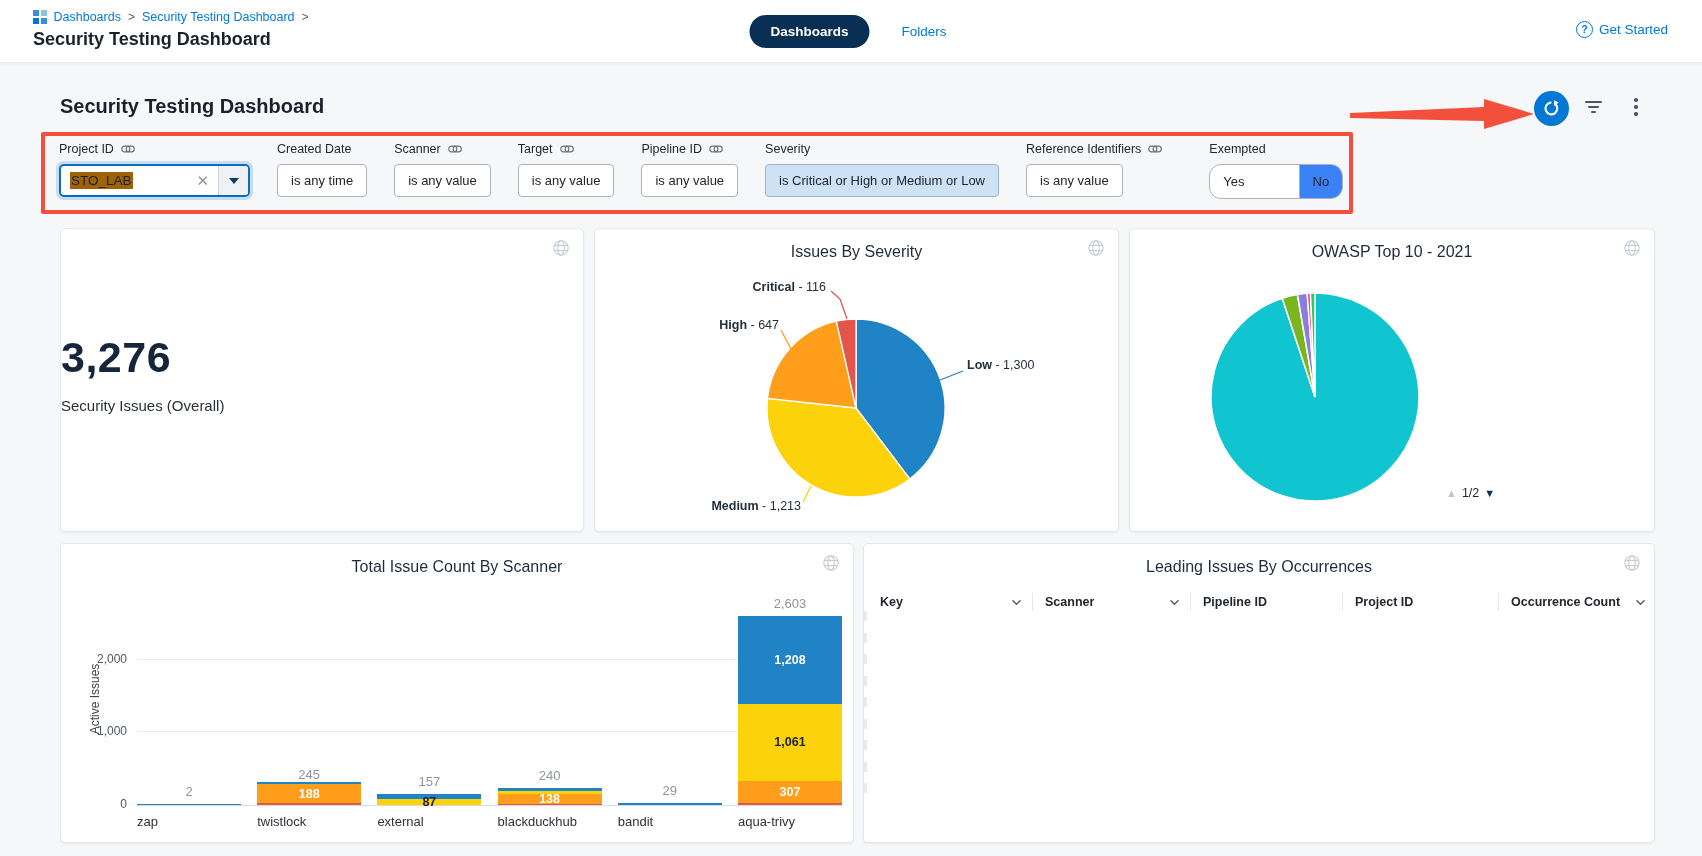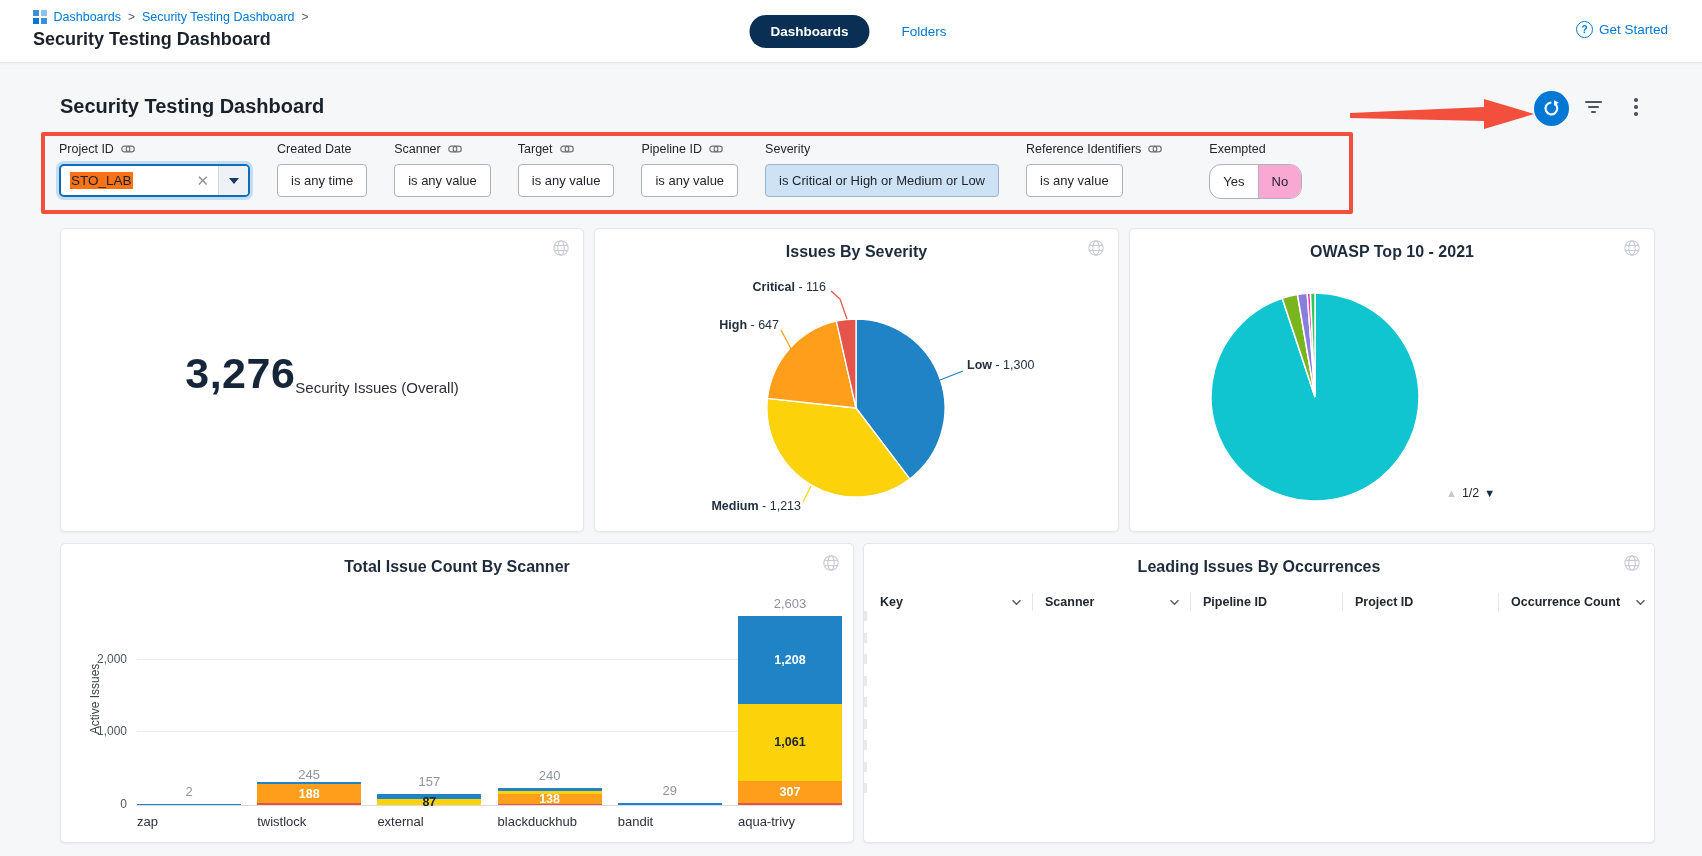--- a/index.html
+++ b/index.html
@@ -42,35 +42,35 @@
   
   .filters{position:absolute;left:59px;top:141px;display:flex;gap:27px;z-index:10;}
   .flabel{display:flex;align-items:center;gap:7px;font-size:12.5px;color:#22272f;height:15px;white-space:nowrap;}
   .fcontrol{margin-top:8px;display:flex;}
   .f-btn{display:inline-flex;align-items:center;justify-content:center;padding:0 13px;height:33px;
     border:1px solid #aeb0bd;border-radius:4px;background:#fff;font-size:13px;color:#22252d;
     white-space:nowrap;cursor:pointer;font-family:inherit;}
   .f-btn.active{background:#cde3f5;border-color:#9db4ca;}
   .f-toggle{display:inline-flex;height:33px;border:1px solid #aeb0bd;border-radius:12px;overflow:hidden;background:#fff;}
   .f-toggle .opt{padding:0 13px;display:flex;align-items:center;font-size:13px;color:#22252d;cursor:pointer;}
-  .f-toggle .opt.selected{background:#f9a8d4;border-left:1px solid #aeb0bd;}
+  .f-toggle .opt.selected{background:#3b82f6;border-left:1px solid #aeb0bd;margin-left:41px;}
   .f-combo{width:191px;height:33px;border:2px solid #0f6cb6;border-radius:5px;background:#fff;
     box-shadow:0 0 0 3px rgba(2,120,213,.20);display:flex;align-items:center;cursor:text;box-sizing:border-box;}
-  .combo-text{margin-left:9px;font-size:13.5px;color:#17222e;background:#f97316;padding:1px 1px;}
+  .combo-text{margin-left:9px;font-size:13.5px;color:#17222e;background:#a16207;padding:1px 1px;}
   .combo-x{margin-left:auto;color:#8e929b;font-size:15px;padding:0 9px;cursor:pointer;}
   .combo-caret{width:29px;align-self:stretch;border-left:1px solid #d2d6dc;background:#eef1f5;
     display:flex;align-items:center;justify-content:center;border-radius:0 3px 3px 0;cursor:pointer;}
   .caret-tri{width:0;height:0;border-left:5px solid transparent;border-right:5px solid transparent;border-top:6px solid #143a61;}
   
   .card{position:absolute;background:#fff;border:1px solid #e5e7eb;border-radius:5px;
     box-shadow:0 1px 2px rgba(30,40,60,.06);}
-  .card-title{position:absolute;top:14px;left:0;right:0;text-align:center;font-size:16px;font-weight:700;color:#1e2b3c;}
+  .card-title{position:absolute;top:14px;left:0;right:0;text-align:center;font-size:16px;font-weight:400;color:#1e2b3c;}
   .globe{position:absolute;top:10px;right:13px;}
-  #card-overall{left:60px;top:228px;width:522px;height:302px;display:flex;flex-direction:row;
-    align-items:center;justify-content:center;}
+  #card-overall{left:60px;top:228px;width:522px;height:302px;display:flex;flex-direction:column;
+    justify-content:center;}
   #card-overall .big-num{font-size:43px;font-weight:600;color:#15263a;letter-spacing:.5px;margin-top:-14px;}
   #card-overall .big-lbl{font-size:15px;color:#2a2f36;margin-top:15px;}
   #card-severity{left:594px;top:228px;width:523px;height:302px;}
   #card-owasp{left:1129px;top:228px;width:524px;height:302px;}
   .pager{position:absolute;left:316px;top:257px;display:flex;align-items:center;gap:5px;font-size:12.5px;color:#22272f;}
   .pager .up{color:#c4c8d0;font-size:11px;cursor:pointer;}
   .pager .down{color:#15304f;font-size:11px;cursor:pointer;}
   #card-bars{left:60px;top:543px;width:792px;height:298px;}
   .bar-plot{position:absolute;left:76px;top:46px;width:705px;height:215px;border-bottom:1px solid #d9dbde;}
   .gridline{position:absolute;left:0;right:0;height:1px;background:#e8eaed;}

